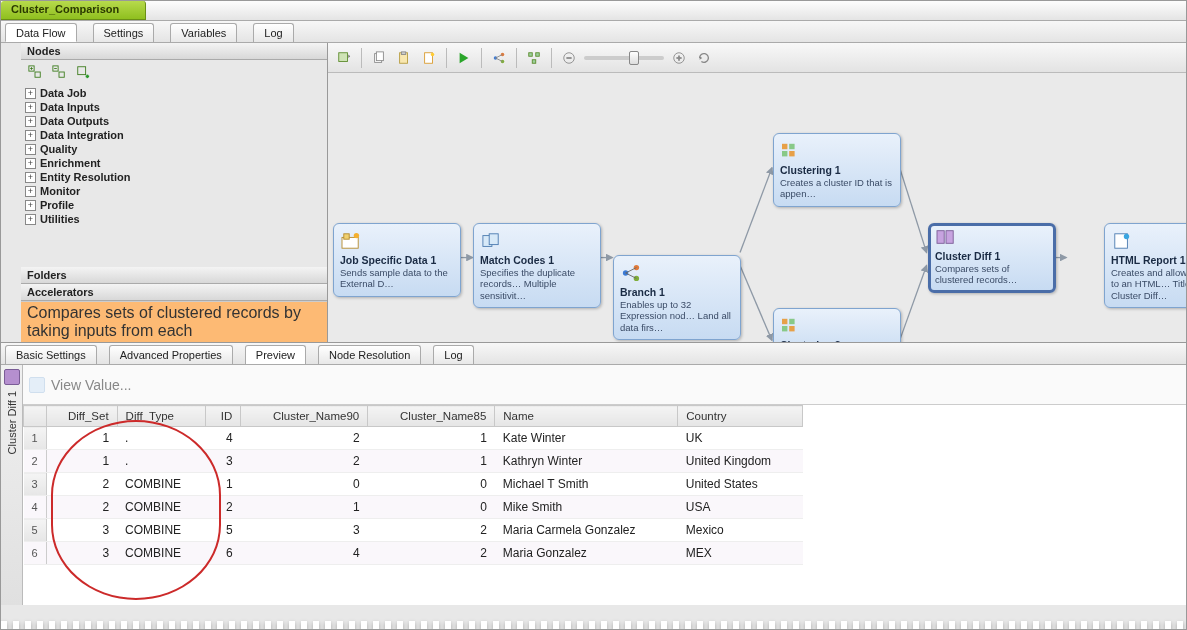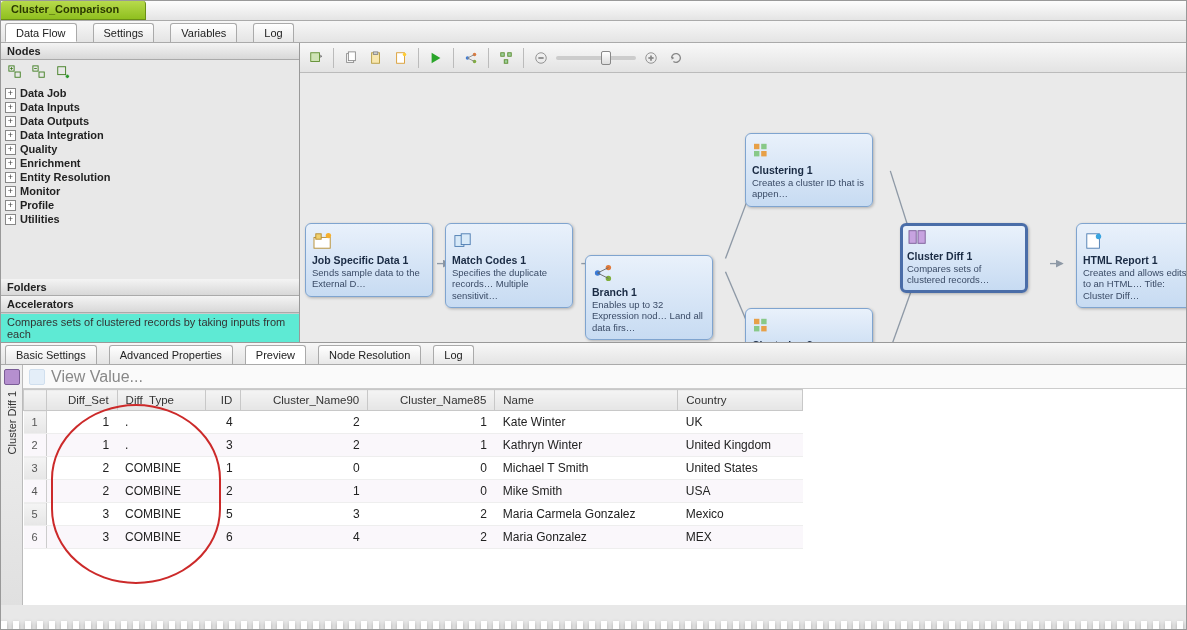--- a/index.html
+++ b/index.html
@@ -9,30 +9,30 @@
   
   .titlebar { height:20px; background:linear-gradient(#fdfdfd,#e4e4e4); border-bottom:1px solid #aaa; display:flex; }
   .titlebar .titletab { background:linear-gradient(#b7da4c,#8fbf1f); color:#2b3a00; font-weight:bold; padding:2px 26px 2px 10px; font-size:11px; border-right:1px solid #6a8f15; border-bottom:1px solid #6a8f15; border-top-left-radius:3px; border-top-right-radius:3px; position:relative; top:0; }
   
   .maintabs { height:22px; background:linear-gradient(#f7f7f7,#e4e4e4); border-bottom:1px solid #aaa; display:flex; padding-left:4px; }
   .maintabs .tab { padding:3px 10px; border:1px solid #aaa; border-bottom:none; background:linear-gradient(#fff,#e8e8e8); margin-top:2px; margin-right:16px; border-radius:3px 3px 0 0; font-size:11px; cursor:pointer; }
   .maintabs .tab.active { background:#fff; font-weight:normal; border-bottom:1px solid #fff; position:relative; z-index:2; }
 
   .body { display:flex; height:300px; border-bottom:1px solid #999;}
   
-  .sidebar { width:299px; border-right:1px solid #999; display:flex; flex-direction:column; }
+  .sidebar { width:327px; border-right:1px solid #999; display:flex; flex-direction:column;padding-left:20px; }
   .panel-head { background:linear-gradient(#f4f4f4,#d8d8d8); border-bottom:1px solid #aaa; padding:2px 6px; font-weight:bold; font-size:11px; }
   .node-toolbar { padding:3px 5px; display:flex; gap:6px; }
   .icon-btn { width:18px; height:18px; display:inline-flex; align-items:center; justify-content:center; color:#3a7a1a; }
   .icon-btn svg { width:14px; height:14px; }
   .tree { padding:2px 4px; overflow:auto; flex:1; }
   .tree-item { display:flex; align-items:center; gap:4px; padding:1px 0; font-size:11px; }
   .tree-item .plus { width:11px; height:11px; border:1px solid #888; display:flex; align-items:center; justify-content:center; font-size:9px; color:#444; background:#fff; line-height:1; }
   .tree-item .label { font-weight:bold; color:#222; }
-  .desc-line { font-size:11px; padding:2px 6px; color:#333; background:#5eead4; border-top:1px solid #ccc; }
+  .desc-line { font-size:16px; padding:2px 6px; color:#333; background:#fdba74; border-top:1px solid #ccc; }
 
   
   .canvas-wrap { flex:1; display:flex; flex-direction:column; background:#eaeaea; }
   .canvas-toolbar { height:30px; border-bottom:1px solid #bbb; background:linear-gradient(#f8f8f8,#e3e3e3); display:flex; align-items:center; padding:0 6px; gap:5px; }
   .tb-btn { width:20px; height:20px; display:inline-flex; align-items:center; justify-content:center; border:1px solid transparent; border-radius:2px; }
   .tb-sep { width:1px; height:20px; background:#bbb; margin:0 2px; }
   .zoom-slider { width:80px; height:4px; background:#ccc; border-radius:2px; position:relative; }
   .zoom-slider .thumb { position:absolute; top:-5px; left:45px; width:10px; height:14px; background:linear-gradient(#fff,#ddd); border:1px solid #888; border-radius:2px; }
   .canvas { flex:1; background:#eaeaea; position:relative; overflow:hidden; }
 
@@ -50,21 +50,21 @@
   .lowertabs { height:22px; background:linear-gradient(#f7f7f7,#e4e4e4); border-bottom:1px solid #aaa; display:flex; padding-left:4px; }
   .lowertabs .tab { padding:3px 10px; border:1px solid #aaa; border-bottom:none; background:linear-gradient(#fff,#e8e8e8); margin-top:2px; margin-right:12px; border-radius:3px 3px 0 0; font-size:11px; cursor:pointer; }
   .lowertabs .tab.active { background:#fff; }
 
   
   .preview { display:flex; height:240px; background:#fff; }
   .side-tab { width:22px; background:linear-gradient(#f0f0f0,#e0e0e0); border-right:1px solid #bbb; display:flex; flex-direction:column; align-items:center; padding-top:4px; }
   .side-tab .vlabel { writing-mode:vertical-rl; transform:rotate(180deg); font-size:11px; color:#333; margin-top:6px; }
   .side-tab .ticon { width:16px; height:16px; background:#b58fcf; border:1px solid #7a5c96; border-radius:2px; }
   .preview-main { flex:1; display:flex; flex-direction:column; }
-  .preview-bar { height:24px; display:flex; align-items:center; gap:6px; padding:0 6px; border-bottom:1px solid #ccc; background:#fafafa; color:#888; font-size:16px; }
+  .preview-bar { height:40px; display:flex; align-items:center; gap:6px; padding:0 6px; border-bottom:1px solid #ccc; background:#fafafa; color:#888; font-size:14px; }
   .preview-bar .vvicon { width:16px; height:16px; opacity:.5; background:#cfe3f7; border:1px solid #a7c5e3; border-radius:2px; }
   .grid-wrap { position:relative; flex:1; overflow:auto; }
   table.grid { border-collapse:collapse; width:780px; font-size:12px; }
   table.grid th { background:linear-gradient(#f4f4f4,#e5e5e5); border:1px solid #c8c8c8; padding:4px 8px; text-align:left; font-weight:normal; color:#333; font-size:11.5px; }
   table.grid td { border-bottom:1px solid #eee; padding:4px 8px; white-space:nowrap; }
   table.grid td.num, table.grid th.num { text-align:right; }
   table.grid tr:nth-child(even) td { background:#faf7fb; }
   .rownum { background:linear-gradient(#f4f4f4,#e6e6e6); border-right:1px solid #ccc; border-bottom:1px solid #ddd; text-align:right; padding:4px 6px; width:20px; color:#555; font-size:11px; }
   .red-oval { position:absolute; border:2.5px solid #cc2a2a; border-radius:60% / 50%; pointer-events:none; }
 

